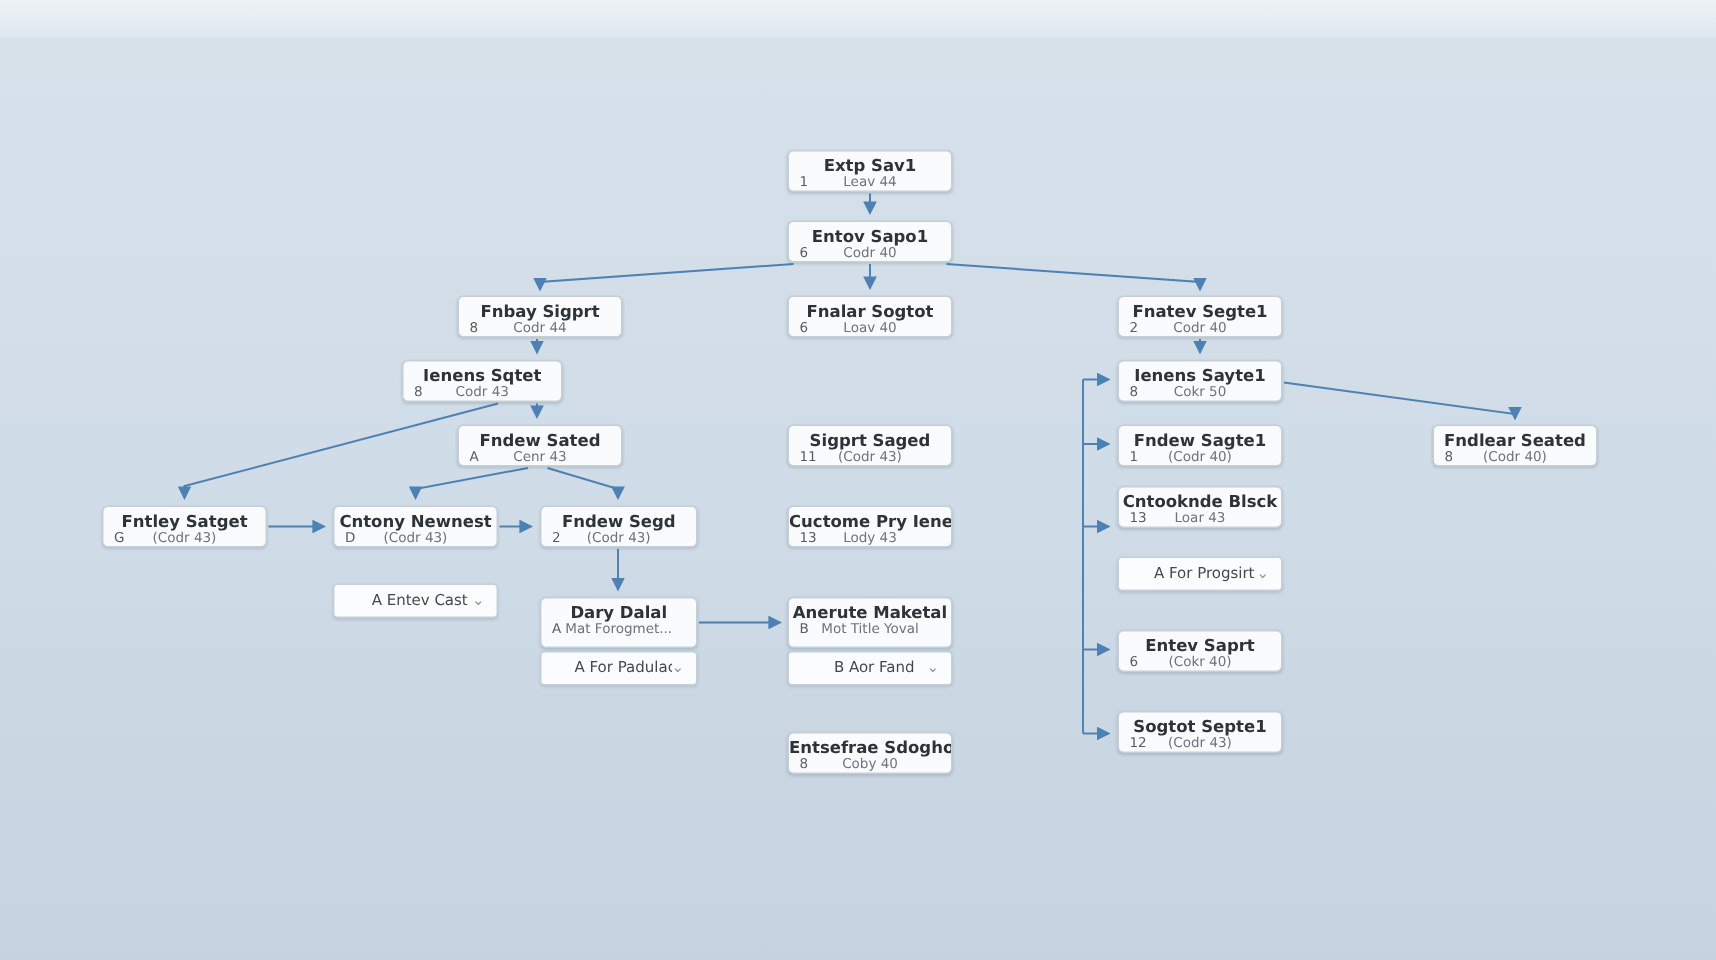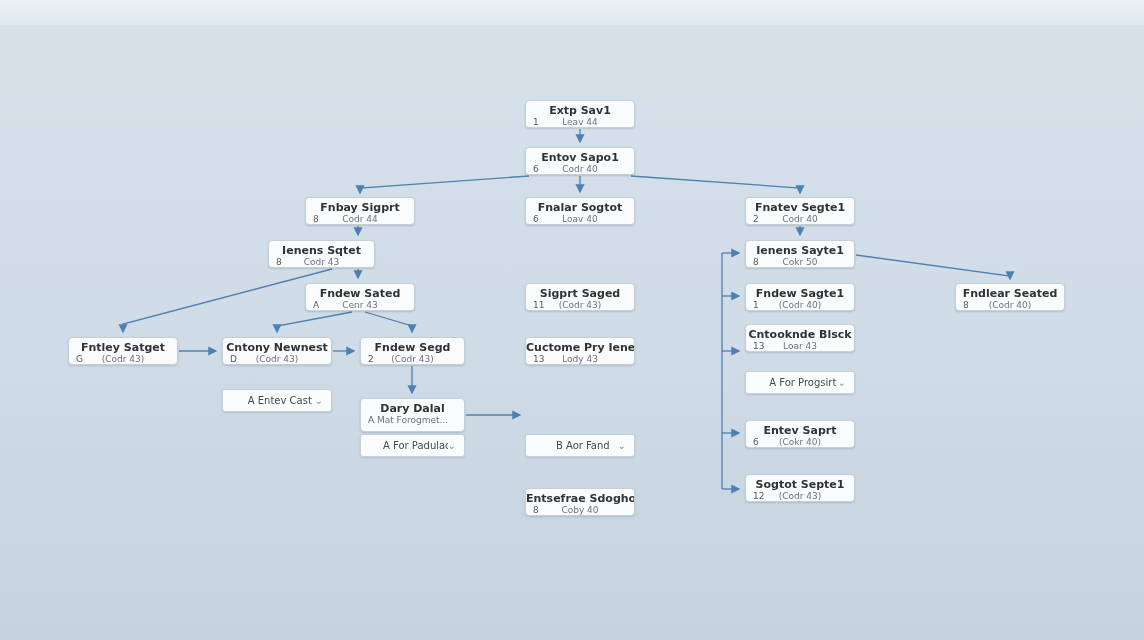--- a/index.html
+++ b/index.html
@@ -135,20 +135,24 @@
   </div>
   <div class="node" style="left:745px;top:324px;width:110px;height:28px">
     <div class="title">Cntooknde Blsck</div>
     <div class="meta"><span class="badge">13</span><span>Loar 43</span></div>
   </div>
 
   <div class="node" style="left:360px;top:398px;width:105px;height:34px">
     <div class="title">Dary Dalal</div>
     <div class="meta"><span class="badge">A</span><span>Mat Forogmet...</span></div>
   </div>
+  <div class="node" style="left:525px;top:398px;width:110px;height:34px">
+    <div class="title">Anerute Maketal</div>
+    <div class="meta"><span class="badge">B</span><span>Mot Title Yoval</span></div>
+  </div>
 
   <div class="node" style="left:745px;top:420px;width:110px;height:28px">
     <div class="title">Entev Saprt</div>
     <div class="meta"><span class="badge">6</span><span>(Cokr 40)</span></div>
   </div>
   <div class="node" style="left:745px;top:474px;width:110px;height:28px">
     <div class="title">Sogtot Septe1</div>
     <div class="meta"><span class="badge">12</span><span>(Codr 43)</span></div>
   </div>
   <div class="node" style="left:525px;top:488px;width:110px;height:28px">

